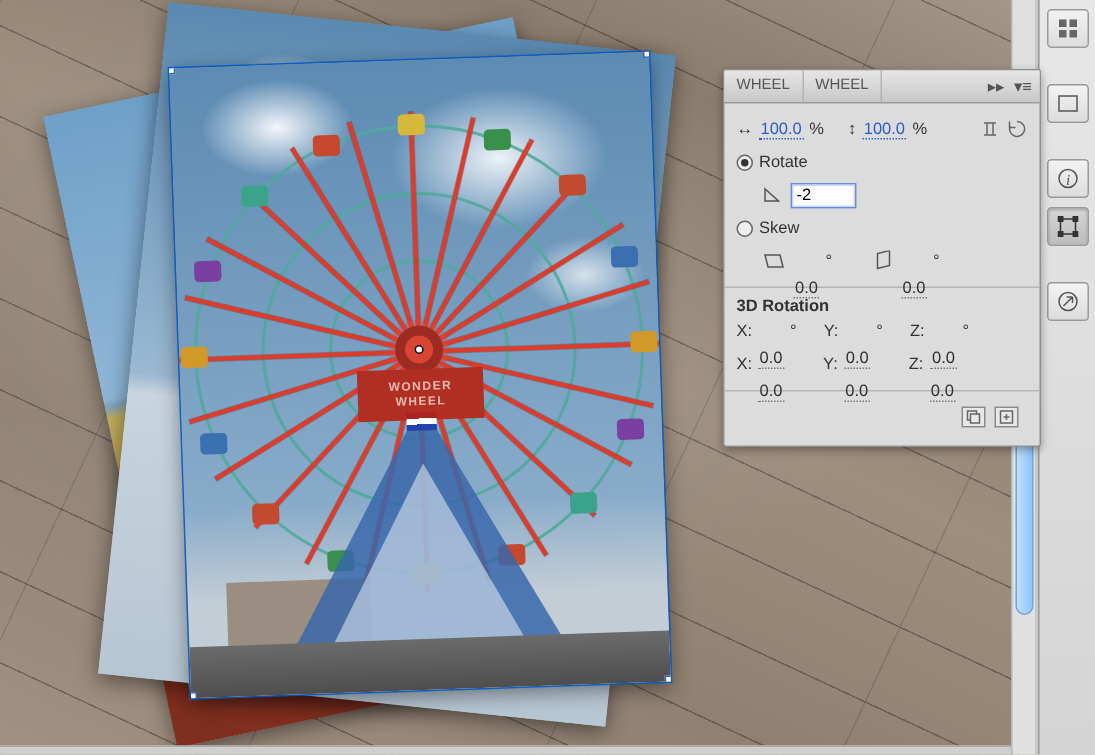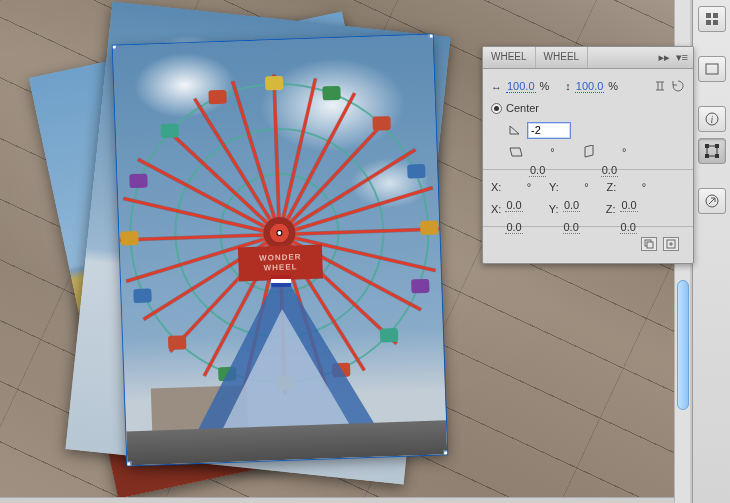--- a/index.html
+++ b/index.html
@@ -398,51 +398,56 @@
       <span class="icon">
         <svg width="14" height="14">
             <path d="M7 2 a5 5 0 1 1 -4.5 3" stroke="#666" fill="none"></path>
             <path d="M2 2 v4 h4" stroke="#666" fill="none"></path>
           </svg>
       </span>
     </div>
 
     <div class="row">
       <input type="radio" class="radio" name="rs" checked="" style="">
-      <span class="label">Center</span>
+      <span class="label">Rotate</span>
     </div>
     <div class="row" style="padding-left:18px;">
       <span class="icon">
         <svg width="14" height="12">
             <path d="M1 10 L10 10 L1 2 Z" stroke="#555" fill="none"></path>
           </svg>
       </span>
       <input class="input" value="-2" style="">
     </div>
 
+    <div class="row">
+      <input type="radio" class="radio" name="rs" style="">
+      <span class="label">Skew</span>
+    </div>
     <div class="row" style="padding-left:18px;">
       <span class="icon">
         <svg width="16" height="12">
             <path d="M3 10 L13 10 L11 2 L1 2 Z" stroke="#555" fill="none"></path>
           </svg>
       </span>
       <span class="dotval">0.0</span>
       <span class="label">°</span>
       <span style="width:20px"></span>
       <span class="icon">
         <svg width="14" height="14">
             <path d="M2 2 L2 12 L10 10 L10 0 Z" stroke="#555" fill="none"></path>
           </svg>
       </span>
       <span class="dotval">0.0</span>
       <span class="label">°</span>
     </div>
 
     <hr>
 
+    <div class="section-title">3D Rotation</div>
     <div class="row">
       <span class="label">X:</span>
       <span class="dotval">0.0</span>
       <span class="label">°</span>
       <span style="width:10px"></span>
       <span class="label">Y:</span>
       <span class="dotval">0.0</span>
       <span class="label">°</span>
       <span style="width:10px"></span>
       <span class="label">Z:</span>

